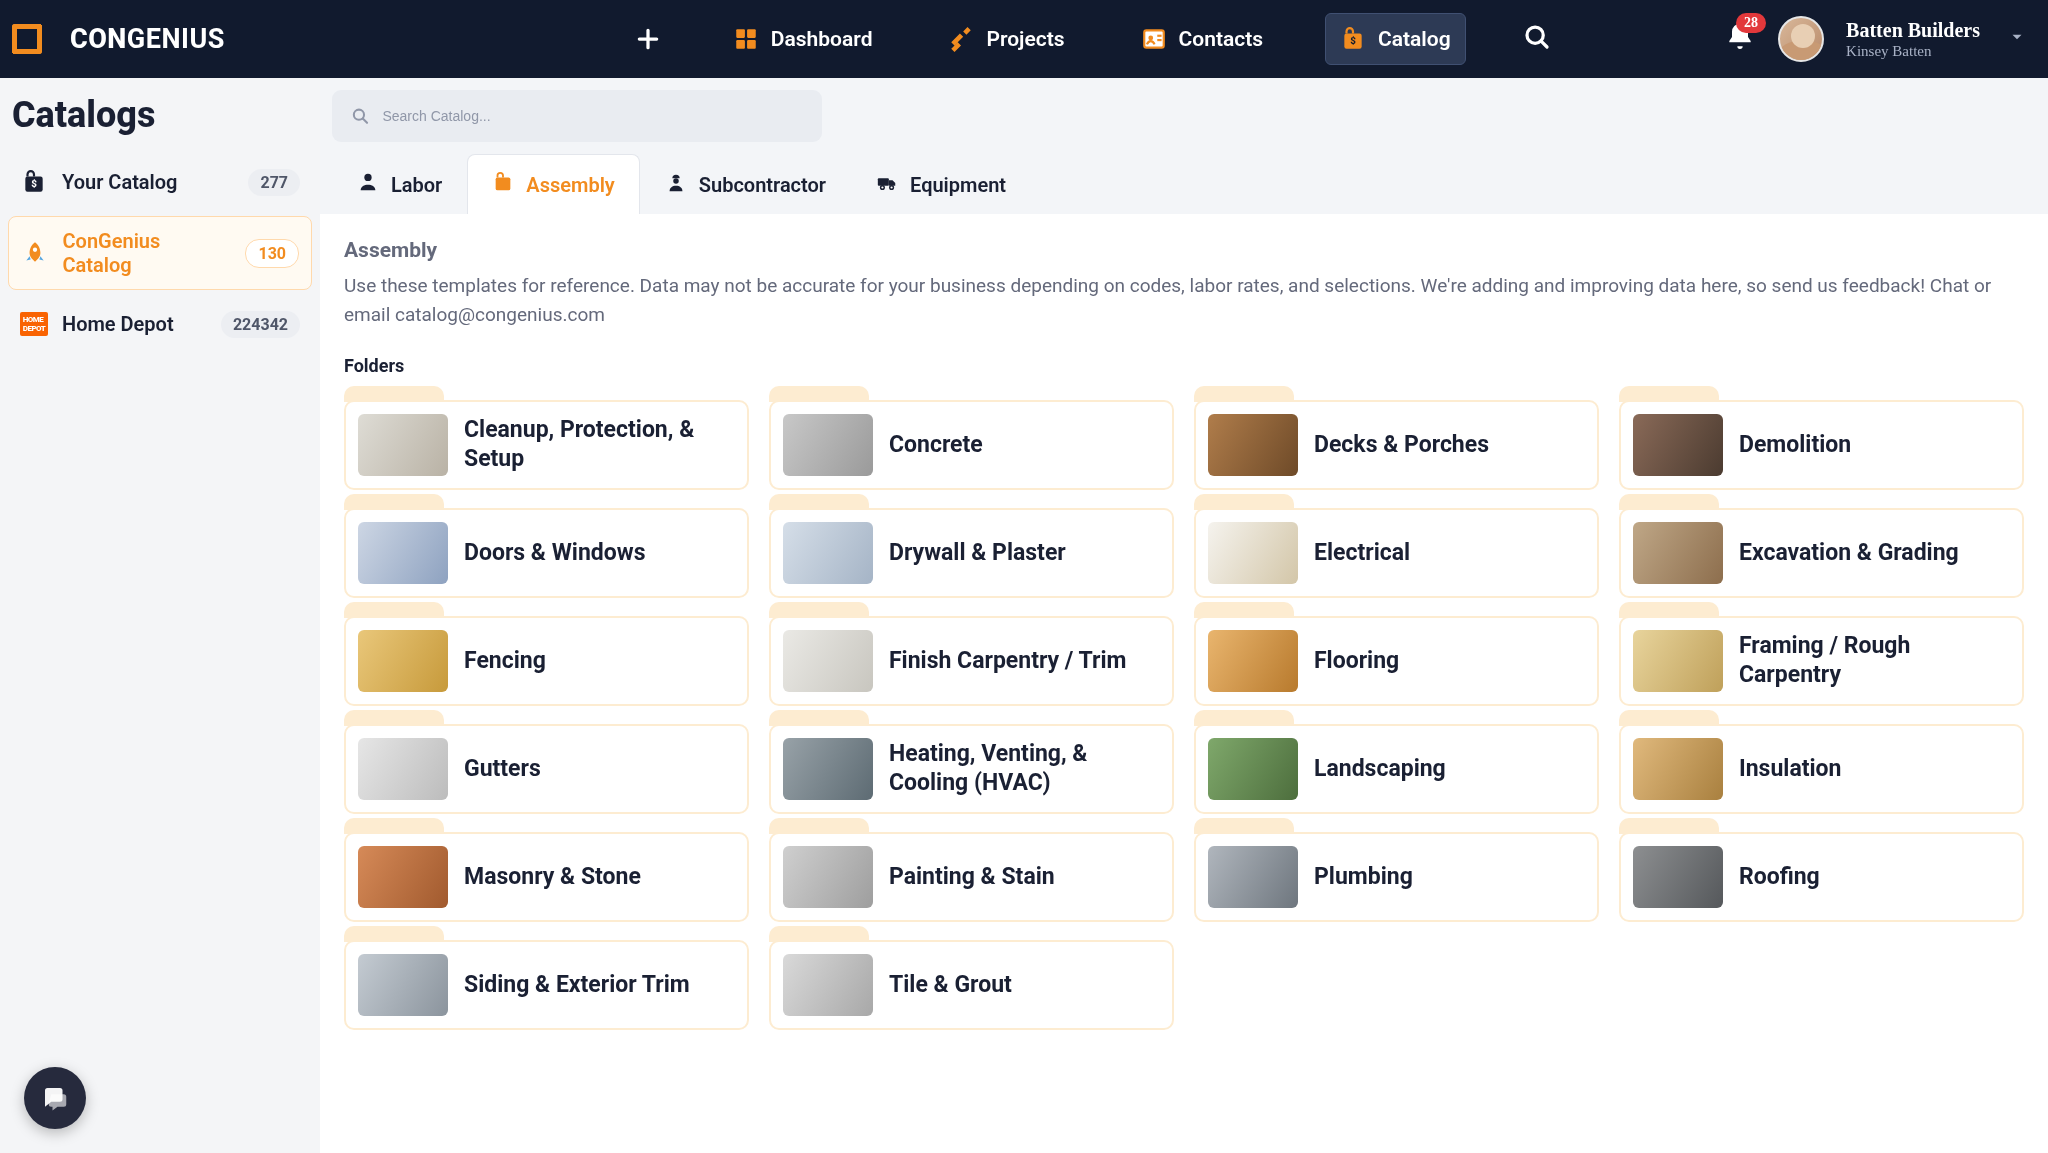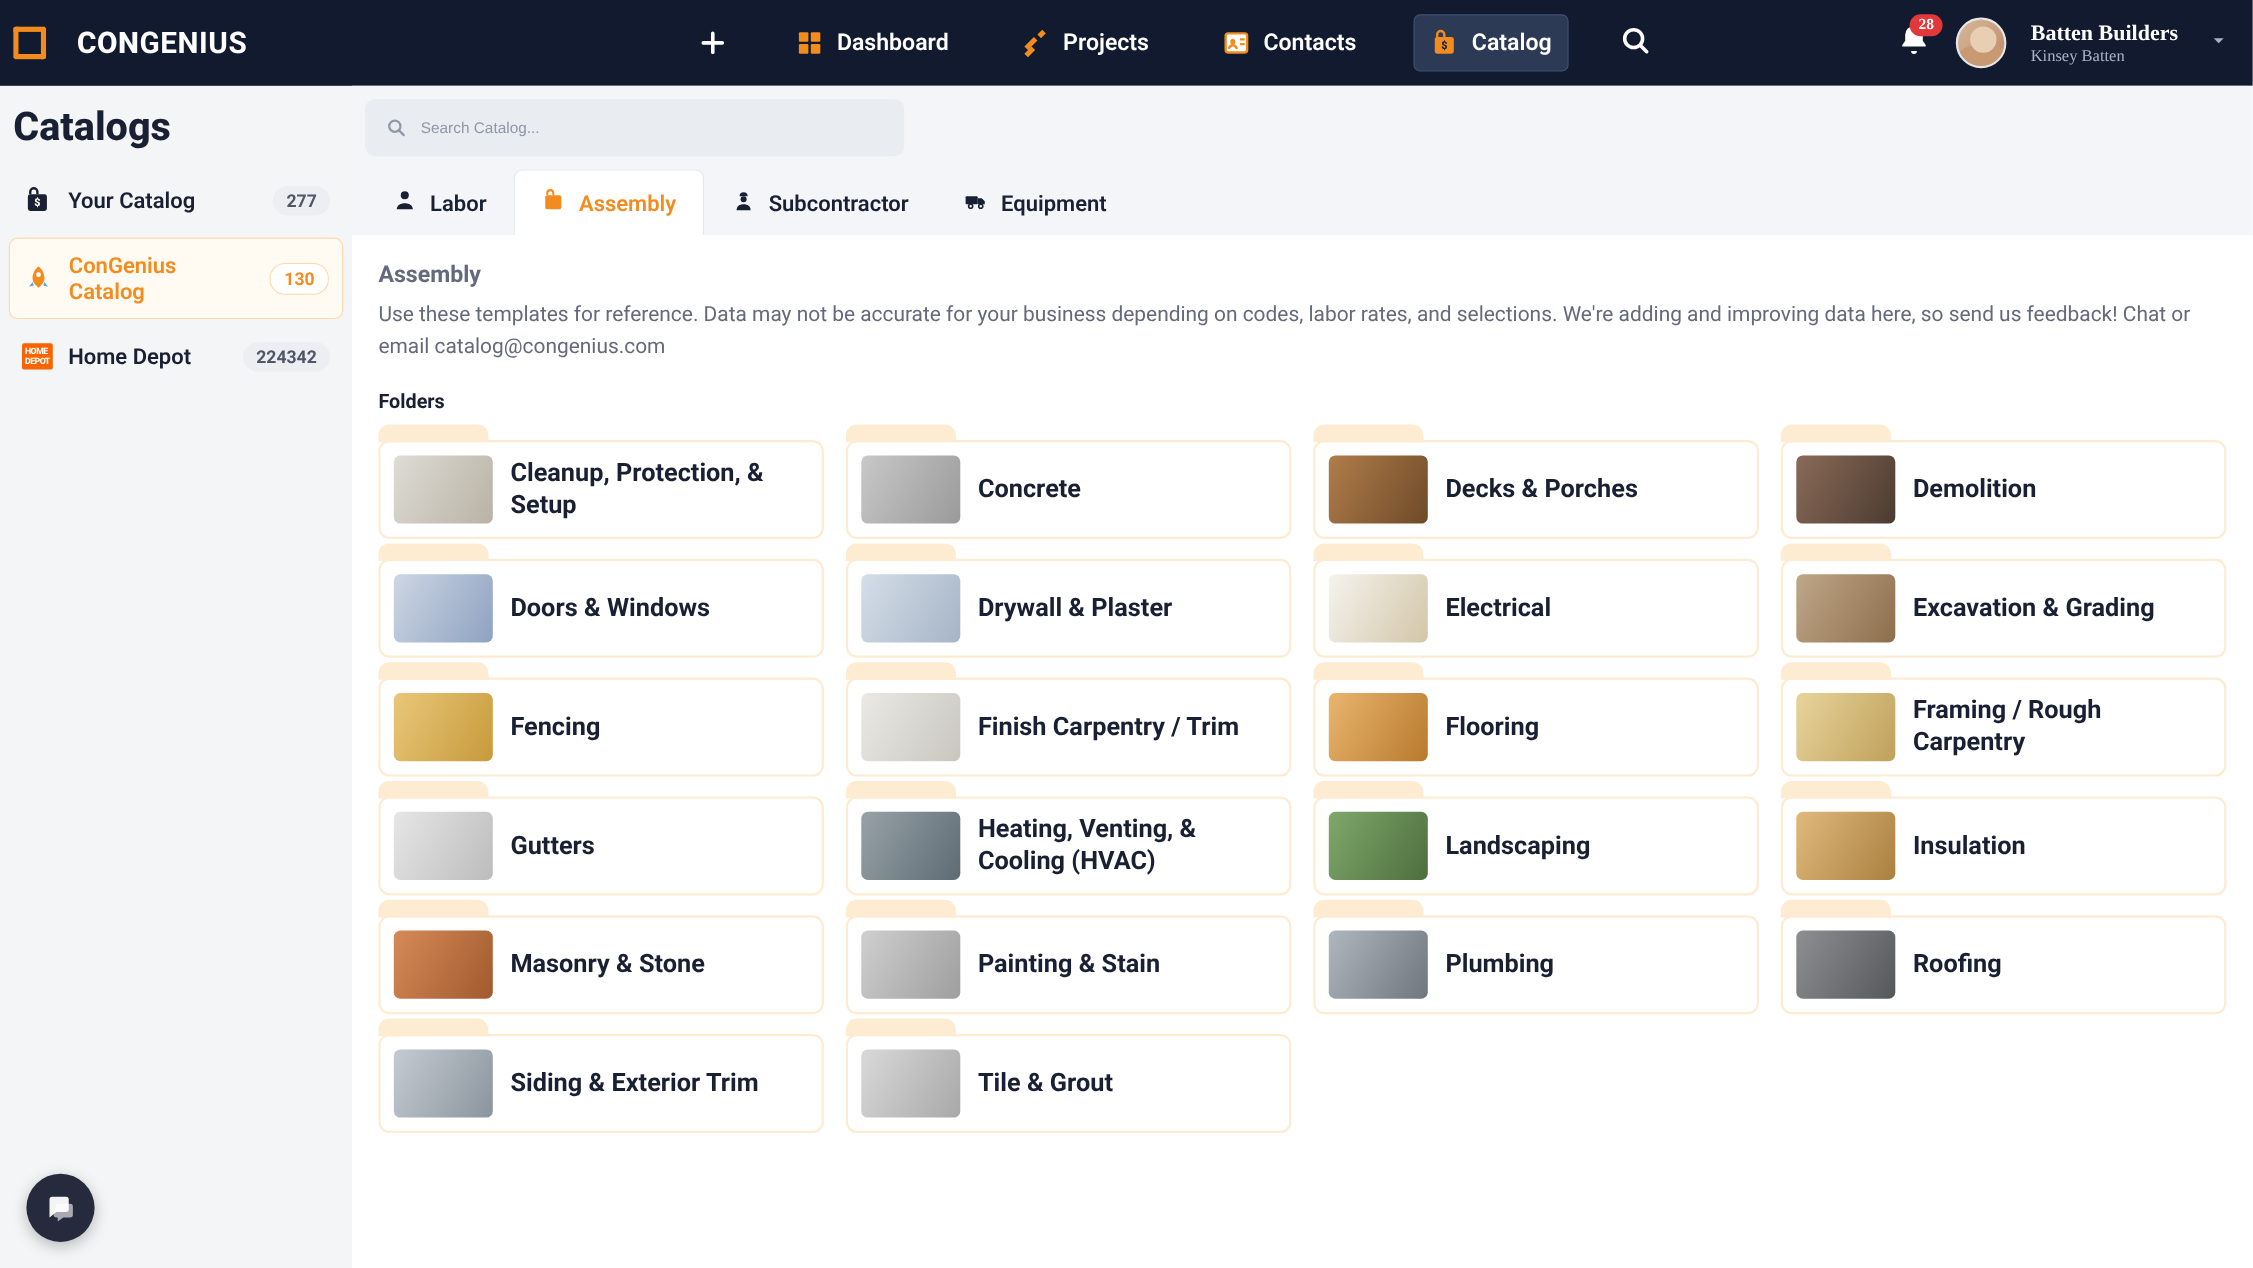--- a/index.html
+++ b/index.html
@@ -30,21 +30,21 @@
       width:24px;height:24px;border-right:none;border-bottom:none;
       border-radius:3px 0 0 0;top:2px;left:2px;
     }
     .logo-mark::after{
       width:24px;height:24px;border-left:none;border-top:none;
       border-radius:0 0 3px 0;bottom:2px;right:2px;
     }
     .logo-text{font-size:27px;font-weight:700;letter-spacing:.5px;}
     .logo-text .bold{font-weight:800;}
     .nav-spacer{flex:0 0 400px;}
-    .nav-items{display:flex;align-items:center;gap:38px;}
+    .nav-items{display:flex;align-items:center;gap:48px;}
     .nav-plus{width:46px;height:46px;display:flex;align-items:center;justify-content:center;cursor:pointer;}
     .nav-item{
       display:flex;align-items:center;gap:12px;font-size:21px;font-weight:600;
       cursor:pointer;padding:12px 14px;border-radius:6px;
     }
     .nav-item.active{background:#2d3a55;border:1px solid #405072;}
     .nav-icon{width:26px;height:26px;display:flex;align-items:center;justify-content:center;}
     .nav-icon svg{width:26px;height:26px;}
     .nav-search{margin-left:8px;cursor:pointer;}
     .topnav-right{margin-left:auto;display:flex;align-items:center;gap:22px;font-family:Liberation Serif, serif;}

